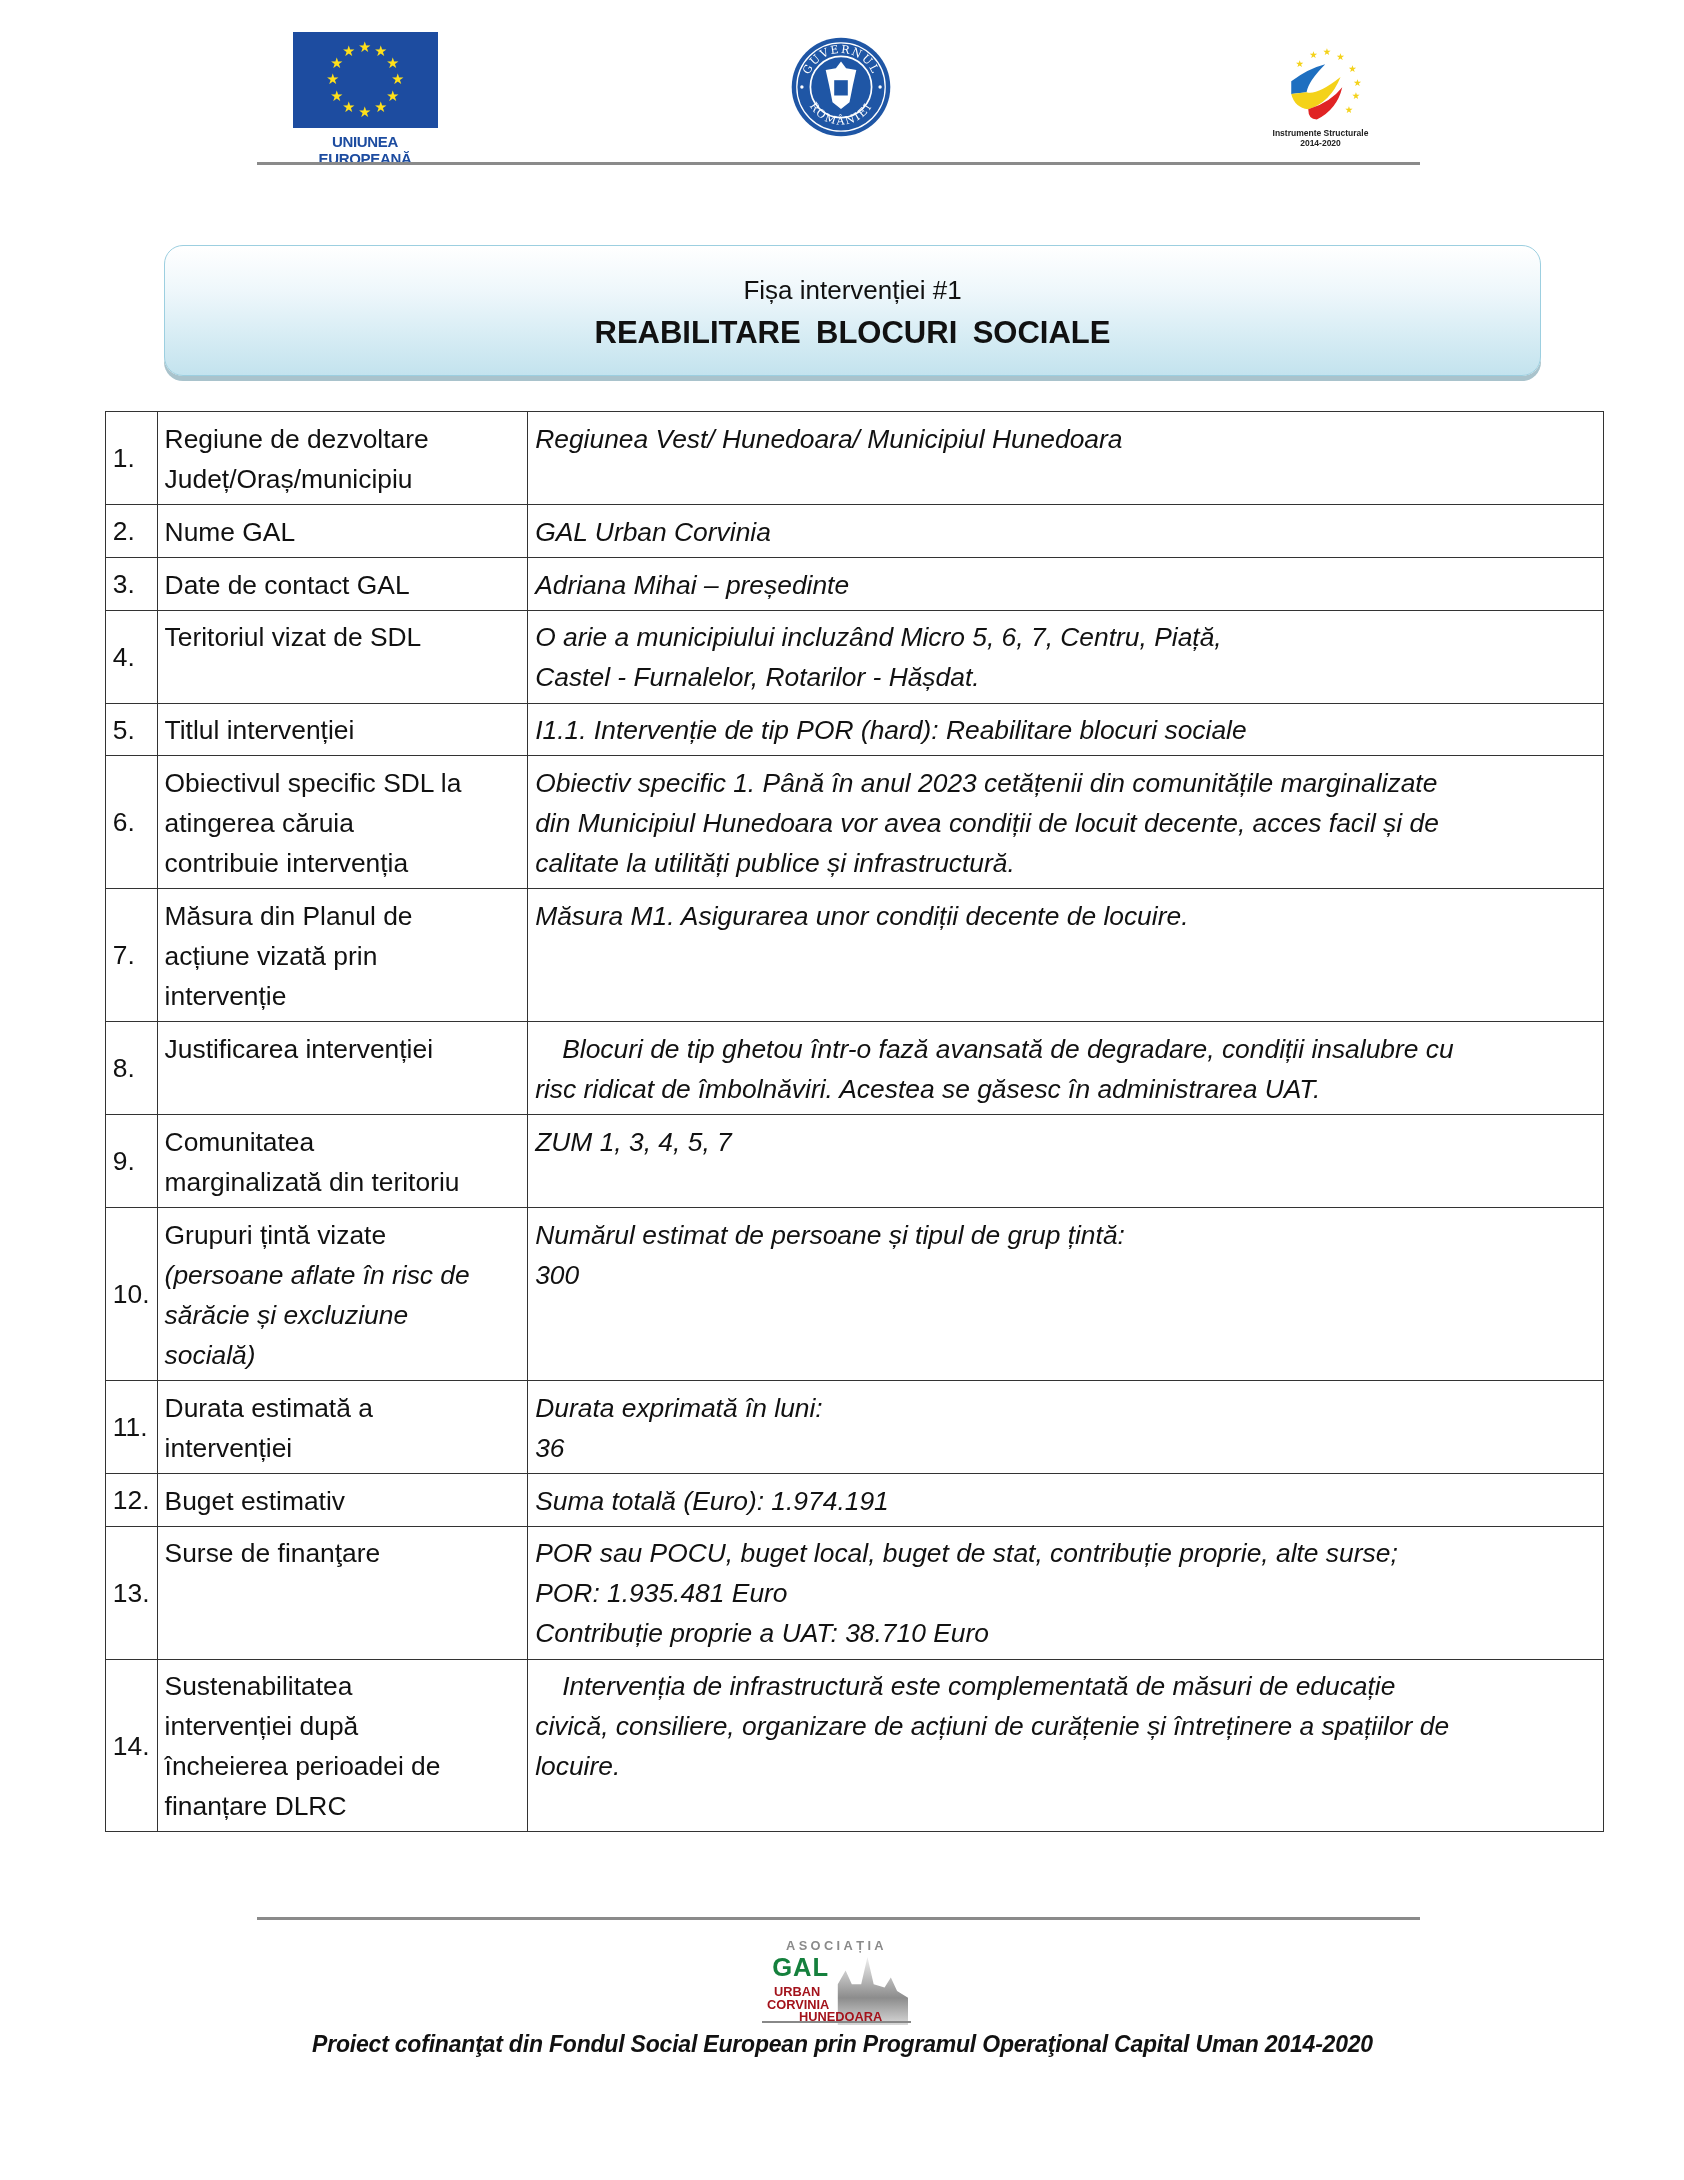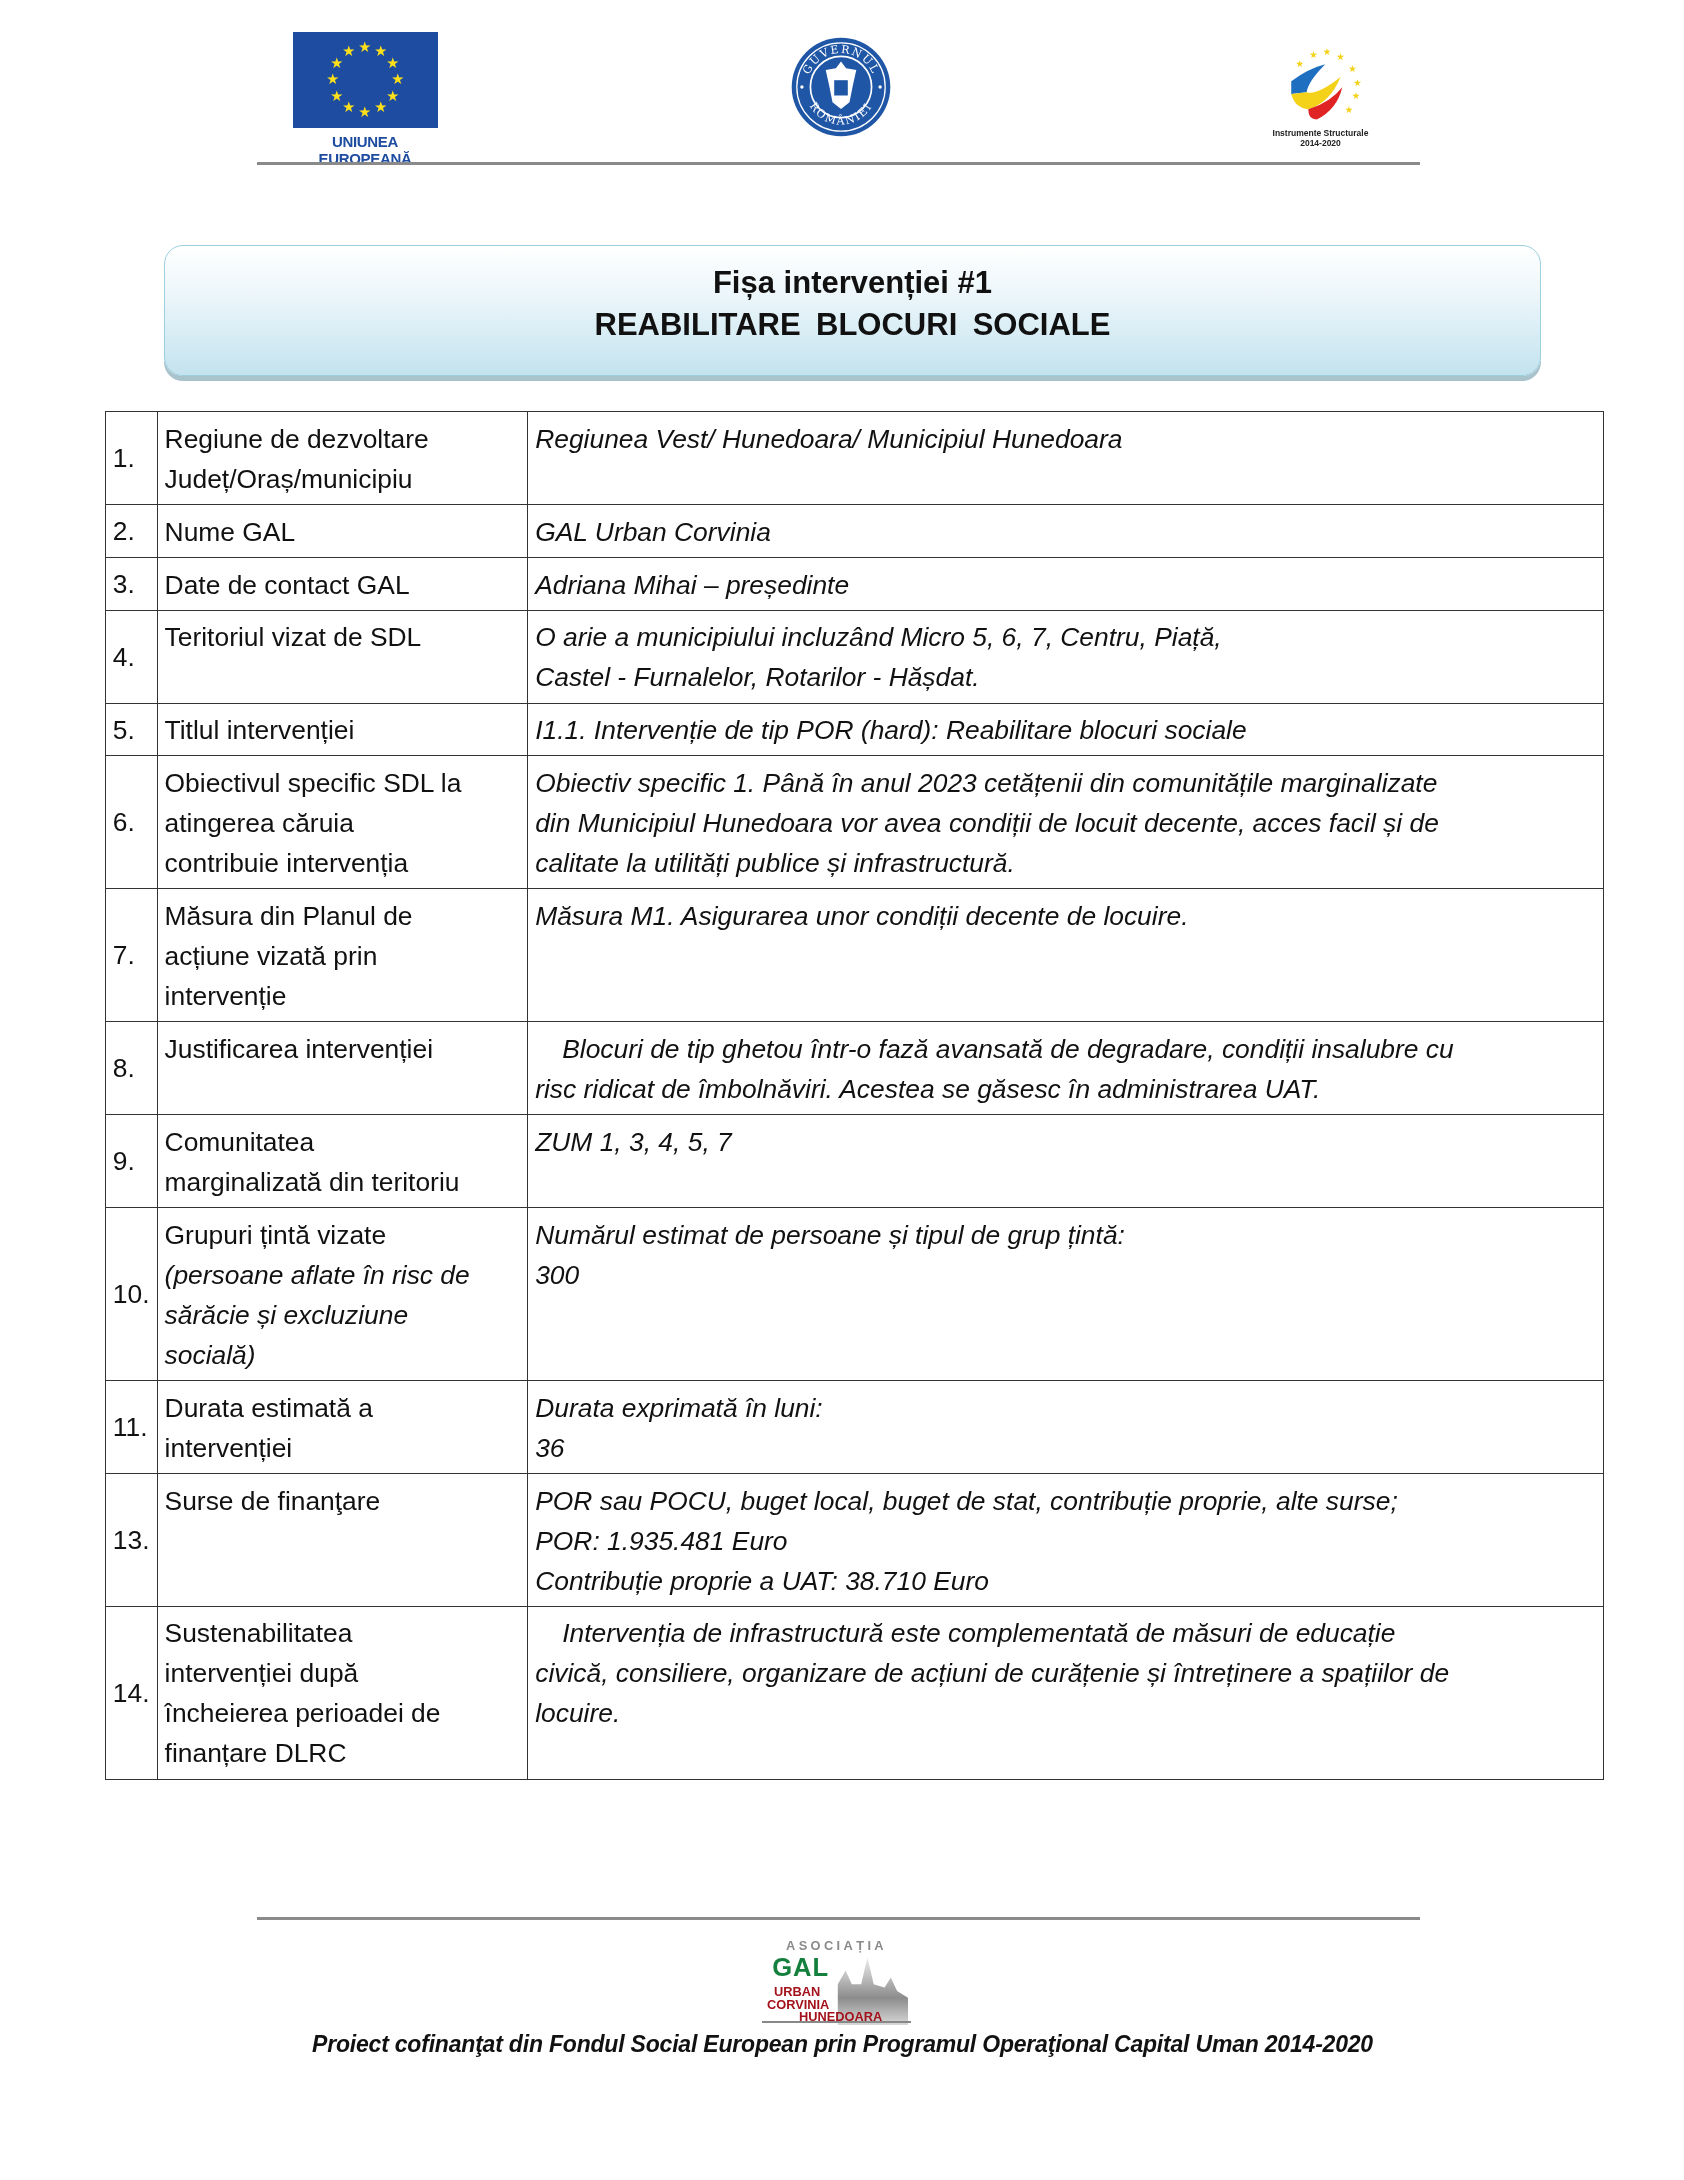--- a/index.html
+++ b/index.html
@@ -20,21 +20,21 @@
   .is-logo svg { width: 94px; height: 85px; display: block; margin: 0 auto; }
   .is-caption { font-size: 8.5px; font-weight: bold; line-height: 10.2px; color: #222; }
 
   .hr-top { position: absolute; left: 257px; top: 162px; width: 1163px; height: 2.6px; background: #8a8a8a; }
 
   
   .title-box { position: absolute; left: 164px; top: 245px; width: 1375px; height: 129px;
                border: 1.7px solid #9ccfe0; border-radius: 19px;
                background: linear-gradient(to bottom, #ffffff 0%, #eef7fb 35%, #c3e3ee 100%);
                box-shadow: 0 5.1px 0 #a9c3cc; text-align: center; }
-  .title-line1 { margin-top: 16px; font-size: 31px; font-weight: bold; line-height: 41px; }
+  .title-line1 { margin-top: 24px; font-size: 26px; font-weight: normal; line-height: 41px; }
   .title-line2 { font-size: 31px; font-weight: bold; line-height: 44px; word-spacing: 6.8px; }
 
   
   .form-table { position: absolute; left: 105px; top: 411px; width: 1499px;
                 border-collapse: collapse; table-layout: fixed; }
   .form-table td { border: 1.7px solid #333; vertical-align: top; font-size: 26.4px; line-height: 40px;
                    padding: 6.8px 6.8px 5.1px 6.8px; }
   .form-table td.num { width: 44px; padding: 0 0 0 6.8px; vertical-align: middle; }
   .form-table td.label { width: 356px; }
   .form-table td.value { font-style: italic; }
@@ -237,20 +237,29 @@
         <td class="label">
           <span style="display: block;">Durata estimată a</span>
           <span style="display: block;">intervenției</span>
         </td>
         <td class="value">
           <span class="line">Durata exprimată în luni:</span>
           <span class="line">36</span>
         </td>
       </tr>
       <tr>
+        <td class="num">12.</td>
+        <td class="label">
+          <span style="display: block;">Buget estimativ</span>
+        </td>
+        <td class="value">
+          <span class="line">Suma totală (Euro): 1.974.191</span>
+        </td>
+      </tr>
+      <tr>
         <td class="num">13.</td>
         <td class="label">
           <span style="display: block;">Surse de finanţare</span>
         </td>
         <td class="value">
           <span class="line">POR sau POCU, buget local, buget de stat, contribuție proprie, alte surse;</span>
           <span class="line">POR: 1.935.481 Euro</span>
           <span class="line">Contribuție proprie a UAT: 38.710 Euro</span>
         </td>
       </tr>

